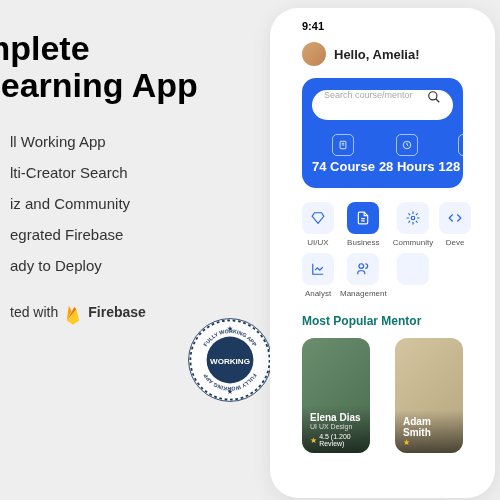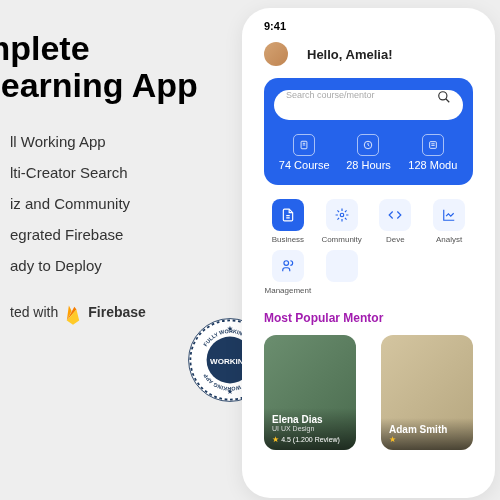--- a/index.html
+++ b/index.html
@@ -4,39 +4,39 @@
 <style>
 *{margin:0;padding:0;box-sizing:border-box;font-family:-apple-system,BlinkMacSystemFont,sans-serif}
 body{width:500px;height:500px;background:#eeeeee;overflow:hidden;position:relative}
 .marketing{position:absolute;left:-20px;top:30px;width:260px}
 .marketing h1{font-size:34px;font-weight:800;color:#000;line-height:1.1;margin-bottom:28px}
 .feature-list{list-style:none;margin-left:30px}
 .feature-list li{font-size:15px;color:#333;margin-bottom:14px}
 .created-with{margin-top:30px;margin-left:30px;font-size:14px;color:#333;display:flex;align-items:flex-start;gap:6px}
 .firebase-icon{width:18px;height:22px;display:inline-block}
 .badge{position:absolute;left:185px;top:315px;width:90px;height:90px}
-.phone{position:absolute;right:5px;top:8px;width:253px;height:490px;background:#fff;border-radius:28px;box-shadow:0 4px 20px rgba(0,0,0,0.08);padding:12px 22px;overflow:hidden}
+.phone{position:absolute;right:5px;top:8px;width:225px;height:490px;background:#fff;border-radius:28px;box-shadow:0 4px 20px rgba(0,0,0,0.08);padding:12px 32px;overflow:hidden}
 .status-bar{font-size:11px;font-weight:600;margin-bottom:10px}
-.greeting-row{display:flex;align-items:center;gap:19px;margin-bottom:12px}
+.greeting-row{display:flex;align-items:center;gap:8px;margin-bottom:12px}
 .avatar{width:24px;height:24px;border-radius:50%;background:linear-gradient(135deg,#d4a373,#c08552)}
 .greeting{font-size:13px;font-weight:600;color:#222}
 .blue-card{background:#2563eb;border-radius:14px;padding:12px 10px 14px}
 .search-box{background:#fff;border-radius:20px;height:30px;display:flex;align-items:flex-start;padding:0 12px;margin-bottom:14px;justify-content:space-between}
 .search-box span{font-size:9px;color:#aaa}
 .search-icon{width:14px;height:14px}
 .stats-row{display:flex;justify-content:space-around;gap:4px}
 .stat{display:flex;flex-direction:column;align-items:center;gap:3px;color:#fff;flex:1}
 .stat-icon{width:22px;height:22px;border:1.5px solid rgba(255,255,255,0.6);border-radius:5px;display:flex;align-items:center;justify-content:center}
-.stat-label{font-size:11px;font-weight:400;white-space:nowrap}
+.stat-label{font-size:13px;font-weight:700;white-space:nowrap}
 .categories{display:grid;grid-template-columns:repeat(4,1fr);gap:6px;margin-top:14px}
 .cat{display:flex;flex-direction:column;align-items:center;gap:4px}
 .cat-icon{width:32px;height:32px;background:#eff4ff;border-radius:8px;display:flex;align-items:center;justify-content:center}
 .cat-icon.active{background:#2563eb}
 .cat-label{font-size:8px;color:#555;font-weight:500;white-space:nowrap}
-.section-title{font-size:12px;font-weight:700;margin-top:16px;margin-bottom:10px;color:#a21caf}
+.section-title{font-size:12px;font-weight:700;margin-top:16px;margin-bottom:10px;color:#0f766e}
 .mentors{display:flex;gap:25px}
 .mentor-card{flex:1;height:115px;border-radius:12px;position:relative;overflow:hidden;background:#888}
 .mentor-card.m1{background:linear-gradient(135deg,#6b8e6f 0%,#4a6b4e 100%)}
 .mentor-card.m2{background:linear-gradient(135deg,#d4c5a0 0%,#b5a67f 100%)}
 .mentor-overlay{position:absolute;bottom:0;left:0;right:0;padding:6px 8px;background:linear-gradient(transparent,rgba(0,0,0,0.6))}
 .mentor-name{color:#fff;font-size:10px;font-weight:600}
 .mentor-role{color:#ddd;font-size:7px;margin-bottom:3px}
 .mentor-rating{color:#fff;font-size:7px;display:flex;align-items:center;gap:2px}
 .star{color:#fbbf24;font-size:8px}
 </style>
@@ -119,20 +119,28 @@
               <path d="M8 9h8M8 13h8"></path>
             </svg>
           </div>
         <div class="stat-label">128 Modu</div>
       </div>
     </div>
   </div>
 
   <div class="categories">
     <div class="cat">
+        <div class="cat-icon">
+          <svg width="14" height="14" viewBox="0 0 24 24" fill="none" stroke="#2563eb" stroke-width="2">
+            <path d="M6 3h12l4 6-10 12L2 9z"></path>
+          </svg>
+        </div>
+        <div class="cat-label">UI/UX</div>
+      </div>
+    <div class="cat">
         <div class="cat-icon active">
           <svg width="14" height="14" viewBox="0 0 24 24" fill="none" stroke="#fff" stroke-width="2">
             <path d="M14 2H6a2 2 0 00-2 2v16a2 2 0 002 2h12a2 2 0 002-2V8z"></path>
             <path d="M14 2v6h6M9 13h6M9 17h6"></path>
           </svg>
         </div>
         <div class="cat-label">Business</div>
       </div>
     <div class="cat">
         <div class="cat-icon">

